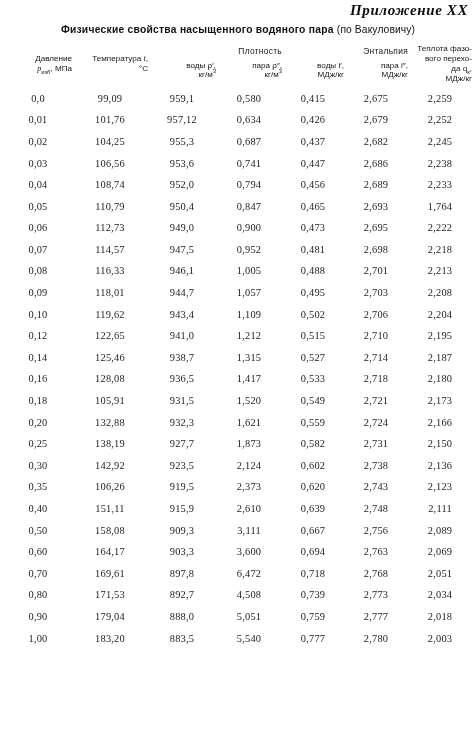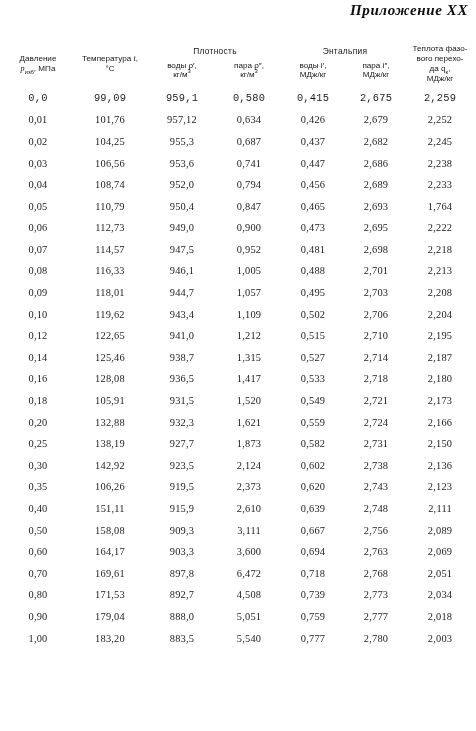--- a/index.html
+++ b/index.html
@@ -75,21 +75,21 @@
     margin: 0;
     border: 0;
   }
 
   
   thead th {
     font-family: "Liberation Sans", "DejaVu Sans", sans-serif;
     font-weight: normal;
     font-size: 8.1px;
     line-height: 1.22;
-    text-align: center;
+    text-align: right;
     vertical-align: middle;
     color: #151515;
     padding: 1px 2px;
   }
 
   .hdr-top-rule { border-top: 1.6px solid #1a1a1a; }
 
   .vline-l { border-left: 1px solid #2a2a2a; }
 
   .group-rule { border-bottom: 1px solid #2a2a2a; }
@@ -116,37 +116,40 @@
   
   tbody td {
     font-family: "Liberation Serif", "DejaVu Serif", serif;
     font-size: 10.4px;
     text-align: center;
     vertical-align: middle;
     height: 21.6px;
     color: #1c1c1c;
     letter-spacing: 0.2px;
   }
-  tbody tr:first-child td { padding-top: 4px; font-family: Liberation Mono, monospace; }
+  tbody tr:first-child td { padding-top: 4px; }
 
   .col-p    { width: 68px; }
   .col-t    { width: 76px; }
   .col-rho1 { width: 68px; }
   .col-rho2 { width: 66px; }
   .col-i1   { width: 62px; }
   .col-i2   { width: 64px; }
   .col-q    { width: 64px; }
 </style>
 </head>
 <body>
 
 <div class="page">
 
   <div class="appendix-label">Приложение XX</div>
 
+  <div class="caption">
+    <span>Физические свойства насыщенного водяного пара</span> <span class="cap-normal">(по Вакуловичу)</span>
+  </div>
 
   <div class="table-wrap">
     <table class="steam">
       <colgroup>
         <col class="col-p">
           <col class="col-t">
           <col class="col-rho1">
           <col class="col-rho2">
         <col class="col-i1">
           <col class="col-i2">

